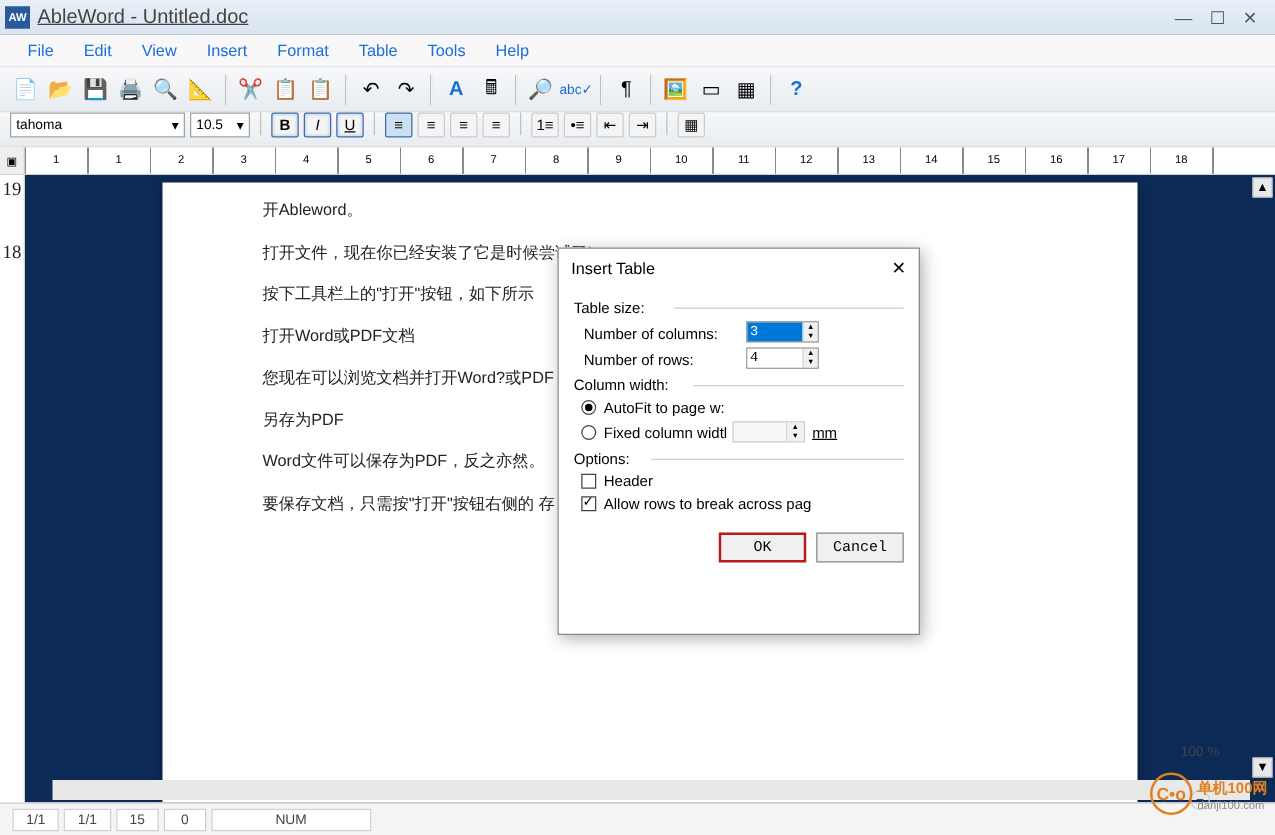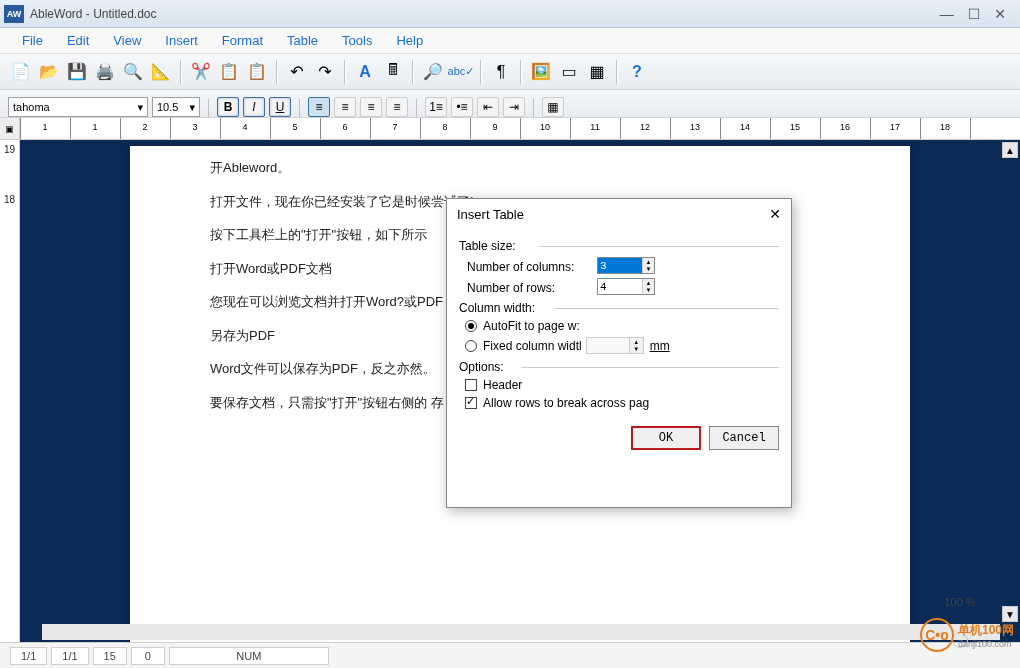--- a/index.html
+++ b/index.html
@@ -1,71 +1,71 @@
 <!DOCTYPE html>
 <html><head>
 <meta charset="utf-8">
 <style>
 * { box-sizing: border-box; margin: 0; padding: 0; font-family: Tahoma, Arial, sans-serif; }
 body { width: 1020px; height: 668px; background: #fff; position: relative; overflow: hidden; font-size: 11px; }
 
 
 .titlebar { height: 28px; background: linear-gradient(#e8f0f8,#d8e4f0); display: flex; align-items: center; padding: 0 4px; border-bottom: 1px solid #c0c8d0; }
 .app-icon { width: 20px; height: 18px; background: #2a5a9a; color: #fff; font-size: 9px; display: flex; align-items: center; justify-content: center; margin-right: 6px; font-weight: bold; }
-.titlebar-text { color: #444; font-size: 12px; flex: 1; }
+.titlebar-text { color: #444; font-size: 16px; flex: 1; text-decoration: underline; }
 .window-controls { display: flex; gap: 14px; margin-right: 10px; }
 .window-controls span { color: #556; font-size: 14px; cursor: pointer; }
 
 
 .menubar { height: 26px; background: #f8f8f8; display: flex; align-items: center; padding: 0 10px; border-bottom: 1px solid #e0e0e0; }
 .menubar span { padding: 17px 12px; color: #1a6ed8; font-size: 13px; cursor: pointer; }
 
 
 .toolbar { height: 36px; background: linear-gradient(#f6f8fa,#e8ecf0); border-bottom: 1px solid #d0d4d8; display: flex; align-items: center; padding: 0 8px; gap: 2px; }
 .tb-btn { width: 26px; height: 26px; border: 1px solid transparent; border-radius: 3px; display: flex; align-items: center; justify-content: center; cursor: pointer; font-size: 16px; }
 .tb-sep { width: 2px; height: 24px; background: #c0c0c0; margin: 0 4px; border-right: 1px solid #fff; }
 
 
-.formatbar { height: 28px; background: linear-gradient(#f6f8fa,#e8ecf0); border-bottom: 1px solid #d0d4d8; display: flex; align-items: flex-end; padding: 0 8px; gap: 4px; }
+.formatbar { height: 28px; background: linear-gradient(#f6f8fa,#e8ecf0); border-bottom: 1px solid #d0d4d8; display: flex; align-items: flex-start; padding: 0 8px; gap: 4px; }
 .font-select { width: 140px; height: 20px; border: 1px solid #a0a0a0; background: #fff; padding: 0 4px; font-size: 11px; display: flex; align-items: center; justify-content: space-between; }
 .size-select { width: 48px; height: 20px; border: 1px solid #a0a0a0; background: #fff; padding: 0 4px; font-size: 11px; display: flex; align-items: center; justify-content: space-between; }
 .fmt-btn { width: 22px; height: 20px; border: 1px solid #ccc; border-radius: 2px; display: flex; align-items: center; justify-content: center; cursor: pointer; font-size: 12px; background: #f4f4f4; }
 .fmt-btn.blue-active { border-color: #3a6ea5; box-shadow: inset 0 0 3px rgba(58,110,165,0.4); }
 .fmt-btn.active { background: #cce0f0; border-color: #3a6ea5; }
 .fmt-sep { width: 1px; height: 18px; background: #c0c0c0; margin: 0 4px; }
 
 
 .h-ruler { height: 22px; background: #fff; border-bottom: 1px solid #d0d0d0; position: relative; display:flex; }
 .h-ruler-corner { width:20px; background:#eee; border-right:1px solid #ccc; display:flex; align-items:center; justify-content:center; }
 .h-ruler-body { flex:1; position:relative; overflow:hidden; background: repeating-linear-gradient(90deg, #888 0, #888 1px, transparent 1px, transparent 50px); }
 .ruler-numbers { position:absolute; top:4px; left:0; display:flex; }
 .ruler-numbers span { width:50px; text-align:center; font-size:9px; }
 
 
 .editor-area { position: absolute; top: 140px; left: 0; right: 0; bottom: 26px; display: flex; }
 .v-ruler { width: 20px; background: #fff; border-right: 1px solid #d0d0d0; display:flex; flex-direction:column; align-items:center; padding-top:4px; }
-.v-ruler span { font-size:10px; height:50px; color:#222; }
+.v-ruler span { font-size:15px; height:50px; color:#222;font-family:Liberation Serif, serif; }
 .editor-scroll { flex: 1; background: #0c2a56; display: flex; justify-content: center; overflow: hidden; position: relative; }
 .page { width: 780px; background: #fff; margin-top: 6px; padding: 12px 80px; box-shadow: 0 2px 8px rgba(0,0,0,.3); }
 .page p { font-size: 13px; color: #222; margin-bottom: 14px; line-height: 1.5; }
 .scroll-arrow { position:absolute; right:2px; width:16px; height:16px; background:#e8e8e8; border:1px solid #ccc; display:flex; align-items:center; justify-content:center; font-size:10px; cursor:pointer; }
 .scroll-arrow.up { top:2px; }
 .scroll-arrow.down { bottom:20px; }
 .h-scroll { position:absolute; bottom:2px; left:22px; right:20px; height:16px; background:#e8e8e8; }
 
 
 .statusbar { position: absolute; bottom: 0; left: 0; right: 0; height: 26px; background: #f4f4f4; border-top: 1px solid #d0d0d0; display: flex; align-items: center; padding: 0 10px; font-size: 11px; color: #444; }
 .status-cell { border: 1px solid #d0d0d0; padding: 2px 10px; margin-right: 4px; min-width: 34px; text-align: center; background:#fff; }
 .status-spacer { flex:1; }
 .zoom-ctrl { display: flex; align-items: center; gap: 24px; flex-direction: column; }
 .zoom-slider { width: 100px; height: 4px; background: #ccc; border-radius: 2px; position:relative; }
 .zoom-slider::after { content:''; position:absolute; left:50%; top:-4px; width:6px; height:12px; background:#888; border-radius:2px; }
 
 
-.dialog { position: absolute; top: 198px; left: 446px; width: 346px; height: 310px; background: #fff; border: 1px solid #888; box-shadow: 2px 3px 12px rgba(0,0,0,0.3); font-family: 'Courier New', monospace; font-size: 12px; }
+.dialog { position: absolute; top: 198px; left: 446px; width: 290px; height: 310px; background: #fff; border: 1px solid #888; box-shadow: 2px 3px 12px rgba(0,0,0,0.3); font-family: 'Courier New', monospace; font-size: 12px; }
 .dialog-title { height: 30px; display: flex; align-items: center; justify-content: space-between; padding: 0 10px; font-family: Tahoma; font-size: 13px; }
 .dialog-title .close { cursor: pointer; font-size: 14px; }
 .dialog-body { padding: 4px 12px; }
 .group-label { font-size: 12px; margin: 6px 0 4px; position:relative; }
 .group-label::after { content:''; position:absolute; top:50%; height:1px; background:#ccc; left:var(--after-left,80px); right:0; }
 .field-row { display: flex; align-items: flex-end; margin: 4px 0 4px 8px; }
 .field-row label { width: 130px; font-size: 12px; }
 .spinner { width: 58px; height: 17px; border: 1px solid #888; display: flex; }
 .spinner input { width: 44px; border: none; font-size: 11px; padding: 0 2px; font-family:'Courier New',monospace; outline: none; }
 .spinner input.sel { background:#0078d7; color:#fff; }
@@ -228,21 +228,21 @@
     <div class="scroll-arrow down">▼</div>
     <div class="h-scroll"></div>
   </div>
 </div>
 
 <div class="statusbar">
   <div class="status-cell">1/1</div>
   <div class="status-cell">1/1</div>
   <div class="status-cell">15</div>
   <div class="status-cell">0</div>
-  <div class="status-cell" style="width:160px">NUM</div>
+  <div class="status-cell" style="width:128px">NUM</div>
   <div class="status-spacer"></div>
   <div class="zoom-ctrl">
     <span>100 %</span>
     <span style="border:1px solid #ccc;width:16px;height:16px;display:flex;align-items:center;justify-content:center;border-radius:8px">−</span>
     <div class="zoom-slider"></div>
     <span style="border:1px solid #ccc;width:16px;height:16px;display:flex;align-items:center;justify-content:center;border-radius:8px">+</span>
   </div>
 </div>
 
 <div class="dialog">

